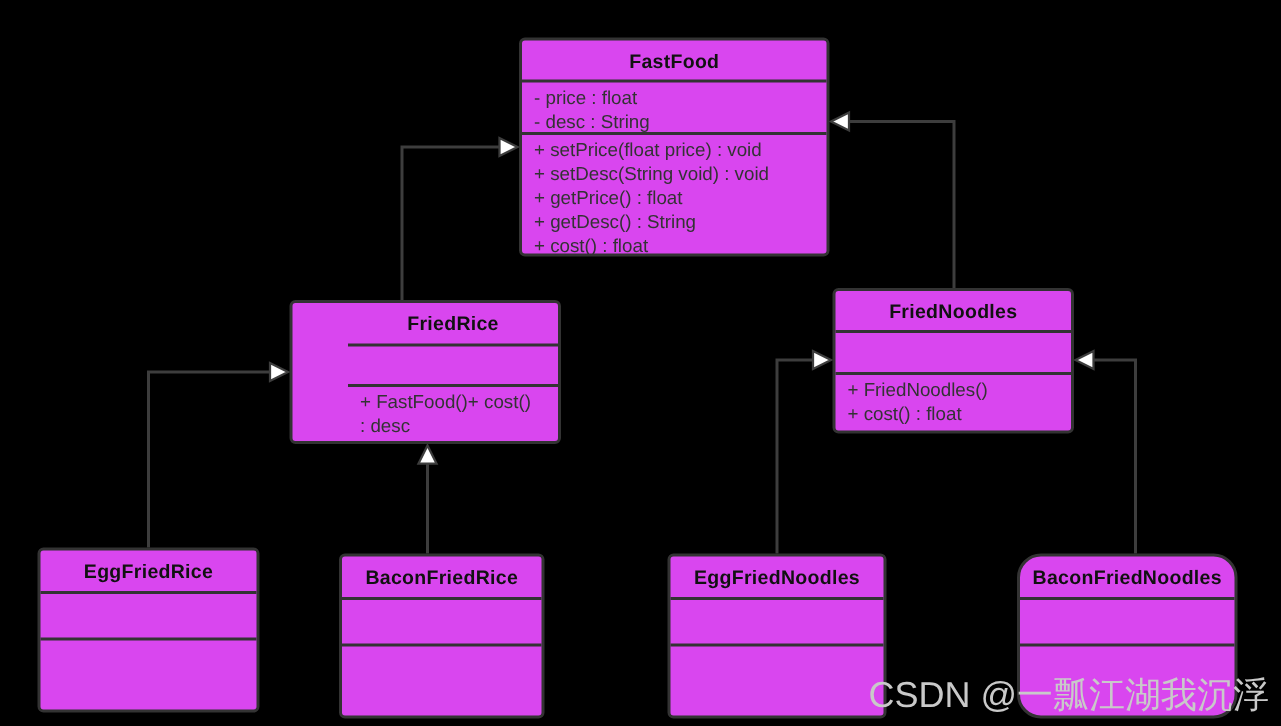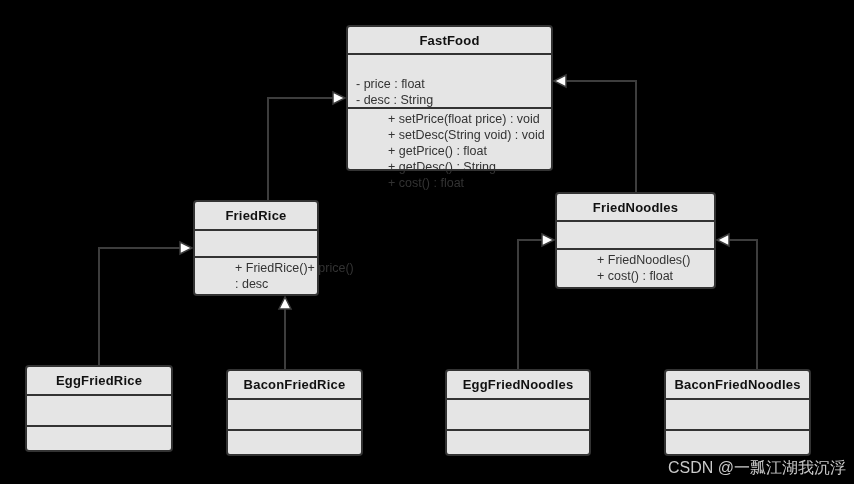--- a/index.html
+++ b/index.html
@@ -1,59 +1,59 @@
 <!DOCTYPE html>
 <html><head>
 <meta charset="utf-8">
 <style>
   html,body{margin:0;padding:0;background:#000;}
   .canvas{
     position:relative;width:854px;height:484px;background:#000000;
     font-family:"Liberation Sans","DejaVu Sans",sans-serif;overflow:hidden;
   }
   .uml-class{
-    position:absolute;background:#e5e5e5;border:2px solid #333333;
+    position:absolute;background:#d946ef;border:2px solid #333333;
     border-radius:4px;box-sizing:border-box;display:flex;flex-direction:column;
     color:#333333;
   }
   .uml-title{
     box-sizing:border-box;border-bottom:2px solid #333333;flex:0 0 auto;
     display:flex;align-items:center;justify-content:center;
     font-weight:bold;font-size:13px;color:#111111;letter-spacing:0.2px;
   }
   .sec{box-sizing:border-box;border-bottom:2px solid #333333;flex:0 0 auto;padding-top:2px;}
-  .sec.last{border-bottom:none;flex:1 1 auto;margin-left:32px;}
+  .sec.last{border-bottom:none;flex:1 1 auto;}
   .uml-line{
     font-size:12.5px;line-height:16px;padding:0 8px;white-space:nowrap;
     color:#333333;
   }
   
   #box-fastfood{left:346px;top:25px;width:207px;height:146px;}
   #box-fastfood .uml-title{height:28px;}
-  #box-fastfood .sec-attrs{height:35px;margin-top:19px;}
-  #box-friedrice{left:193px;top:200px;width:126px;height:96px;}
+  #box-fastfood .sec-attrs{height:35px;}
+  #box-friedrice{left:193px;top:200px;width:181px;height:96px;padding-left:37px;}
   #box-friedrice .uml-title{height:29px;}
   #box-friedrice .sec-attrs{height:27px;}
   #box-friednoodles{left:555px;top:192px;width:161px;height:97px;}
   #box-friednoodles .uml-title{height:28px;}
   #box-friednoodles .sec-attrs{height:28px;}
-  .leaf{width:148px;height:87px;}
+  .leaf{width:148px;height:110px;}
   .leaf .uml-title{height:29px;}
   .leaf .sec-attrs{height:31px;}
   #box-eggfriedrice{left:25px;top:365px;}
   #box-baconfriedrice{left:226px;top:369px;width:137px;}
   #box-eggfriednoodles{left:445px;top:369px;width:146px;}
-  #box-baconfriednoodles{left:664px;top:369px;width:147px;}
+  #box-baconfriednoodles{left:678px;top:369px;width:147px;border-radius:16px;}
   
   #wires{position:absolute;left:0;top:0;width:854px;height:484px;pointer-events:none;}
   #wires path{stroke:#3d3d3d;stroke-width:2;fill:none;}
   #wires polygon{fill:#ffffff;stroke:#3d3d3d;stroke-width:1.5;}
   
   .watermark{
-    position:absolute;right:8px;bottom:5px;font-size:16px;color:#c9c9c9;
+    position:absolute;right:8px;bottom:5px;font-size:24px;color:#c9c9c9;
     font-family:"Liberation Sans","DejaVu Sans",sans-serif;
   }
 </style>
 </head>
 <body>
 
 <div class="canvas">
 
   <svg id="wires" viewBox="0 0 854 484" xmlns="http://www.w3.org/2000/svg">
     <g>
@@ -94,21 +94,21 @@
       <div class="uml-line">+ getPrice() : float</div>
       <div class="uml-line">+ getDesc() : String</div>
       <div class="uml-line">+ cost() : float</div>
     </div>
   </div>
 
   <div class="uml-class" id="box-friedrice">
     <div class="uml-title">FriedRice</div>
     <div class="sec sec-attrs"></div>
     <div class="sec last sec-methods">
-      <div class="uml-line">+ FriedRice()+ price()</div>
+      <div class="uml-line">+ FastFood()+ cost()</div>
       <div class="uml-line">: desc</div>
     </div>
   </div>
 
   <div class="uml-class" id="box-friednoodles">
     <div class="uml-title">FriedNoodles</div>
     <div class="sec sec-attrs"></div>
     <div class="sec last sec-methods">
       <div class="uml-line">+ FriedNoodles()</div>
       <div class="uml-line">+ cost() : float</div>

